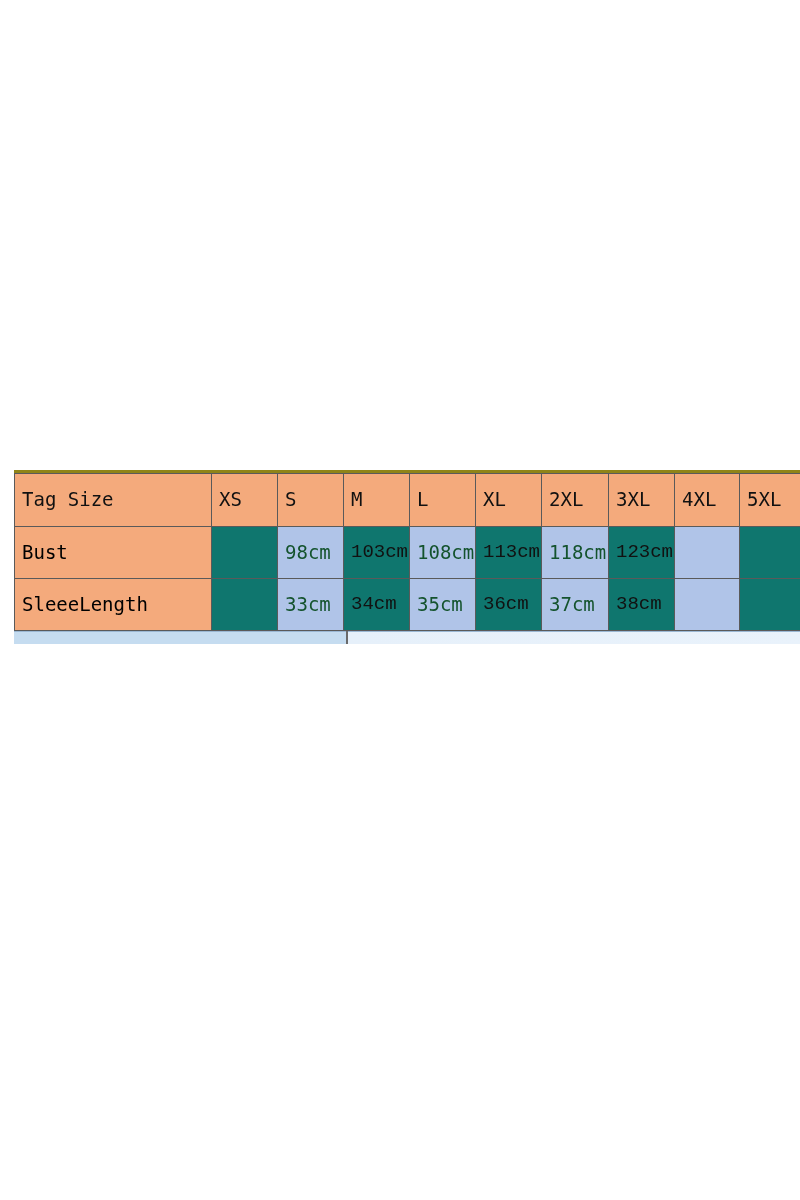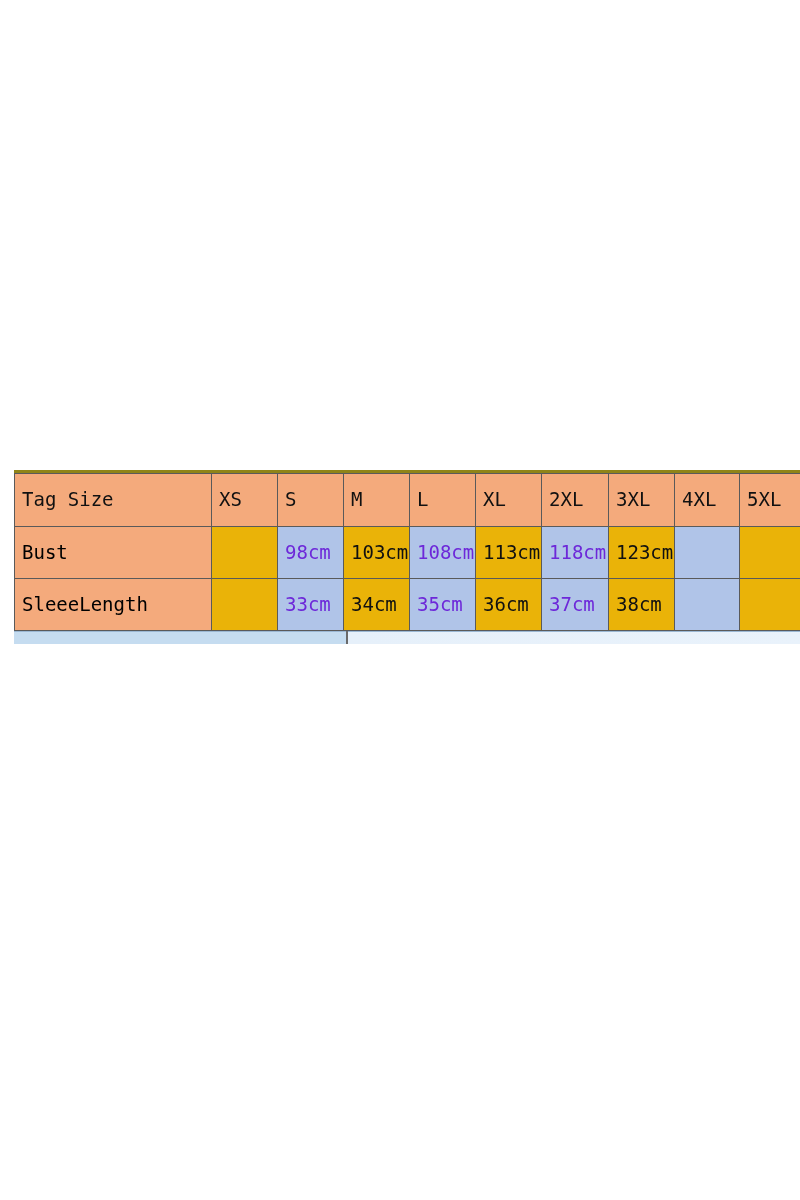--- a/index.html
+++ b/index.html
@@ -55,26 +55,27 @@
 
   
   td.label-cell {
     background: #f4aa7c;
     color: #000000;
     width: 197px;
   }
 
   
   td.cell-gray {
-    background: #eab308;
+    background: #0f766e;
     color: #111111;
+    font-family: Liberation Mono, monospace;
   }
   td.cell-blue {
     background: #b0c4e8;
-    color: #6d28d9;
+    color: #14532d;
   }
 
   
   col.c-label { width: 197px; }
   col.c-xs    { width: 66px; }
   col.c-s     { width: 66px; }
   col.c-m     { width: 66px; }
   col.c-l     { width: 66px; }
   col.c-xl    { width: 66px; }
   col.c-2xl   { width: 67px; }

